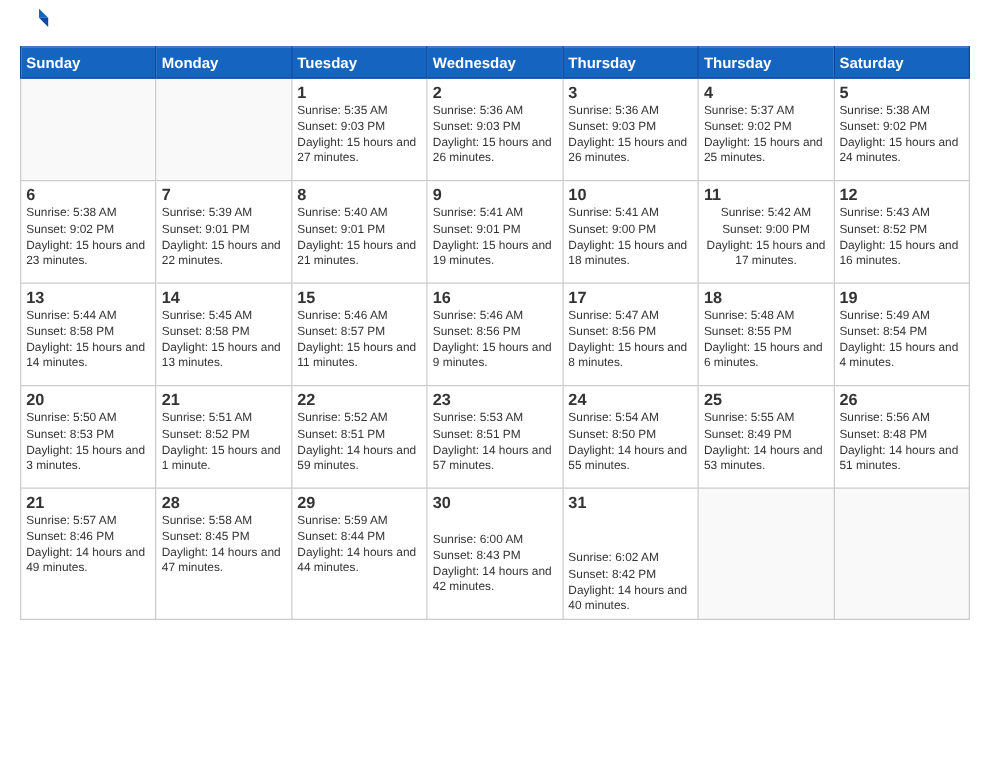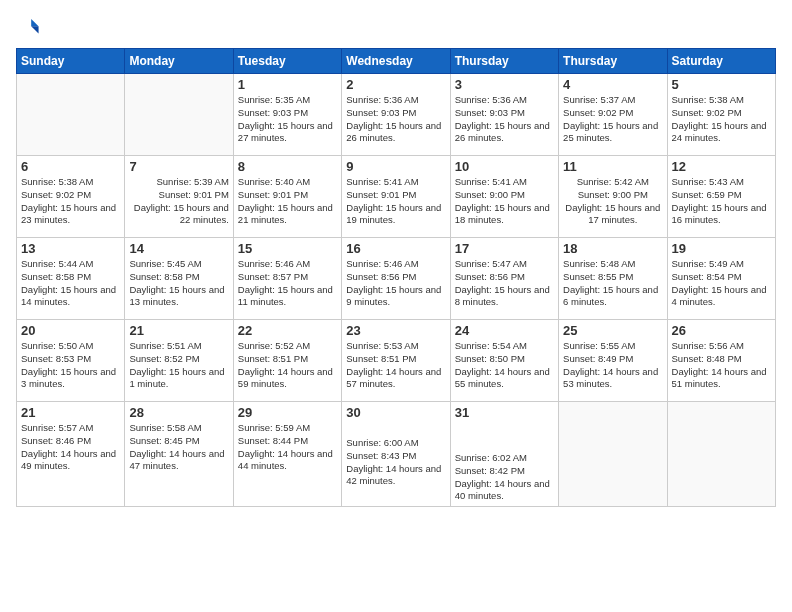--- a/index.html
+++ b/index.html
@@ -6,21 +6,21 @@
     body {
       width: 792px;
       height: 612px;
       font-family: Arial, sans-serif;
       background: #fff;
       overflow: hidden;
     }
     .page {
       width: 792px;
       height: 544px;
-      padding: 16px 16px 12px 16px;
+      padding: 4px 16px 12px 16px;
     }
     .header {
       display: flex;
       align-items: flex-start;
       justify-content: space-between;
       margin-bottom: 6px;
     }
     .logo {
       display: flex;
       align-items: center;
@@ -161,21 +161,21 @@
         </tr>
         <tr>
           <td>
             <span class="day-number">6</span>
             <div class="day-info" style="white-space: pre-line;">Sunrise: 5:38 AM
 Sunset: 9:02 PM
 Daylight: 15 hours and 23 minutes.</div>
           </td>
           <td>
             <span class="day-number">7</span>
-            <div class="day-info" style="white-space: pre-line; text-align: right;">Sunrise: 5:39 AM
+            <div class="day-info" style="white-space: pre-line;">Sunrise: 5:39 AM
 Sunset: 9:01 PM
 Daylight: 15 hours and 22 minutes.</div>
           </td>
           <td>
             <span class="day-number">8</span>
             <div class="day-info" style="white-space: pre-line;">Sunrise: 5:40 AM
 Sunset: 9:01 PM
 Daylight: 15 hours and 21 minutes.</div>
           </td>
           <td>
@@ -192,21 +192,21 @@
           </td>
           <td>
             <span class="day-number">11</span>
             <div class="day-info" style="white-space: pre-line; text-align: center;">Sunrise: 5:42 AM
 Sunset: 9:00 PM
 Daylight: 15 hours and 17 minutes.</div>
           </td>
           <td>
             <span class="day-number">12</span>
             <div class="day-info" style="white-space: pre-line;">Sunrise: 5:43 AM
-Sunset: 6:59 PM
+Sunset: 8:52 PM
 Daylight: 15 hours and 16 minutes.</div>
           </td>
         </tr>
         <tr>
           <td>
             <span class="day-number">13</span>
             <div class="day-info" style="white-space: pre-line;">Sunrise: 5:44 AM
 Sunset: 8:58 PM
 Daylight: 15 hours and 14 minutes.</div>
           </td>

